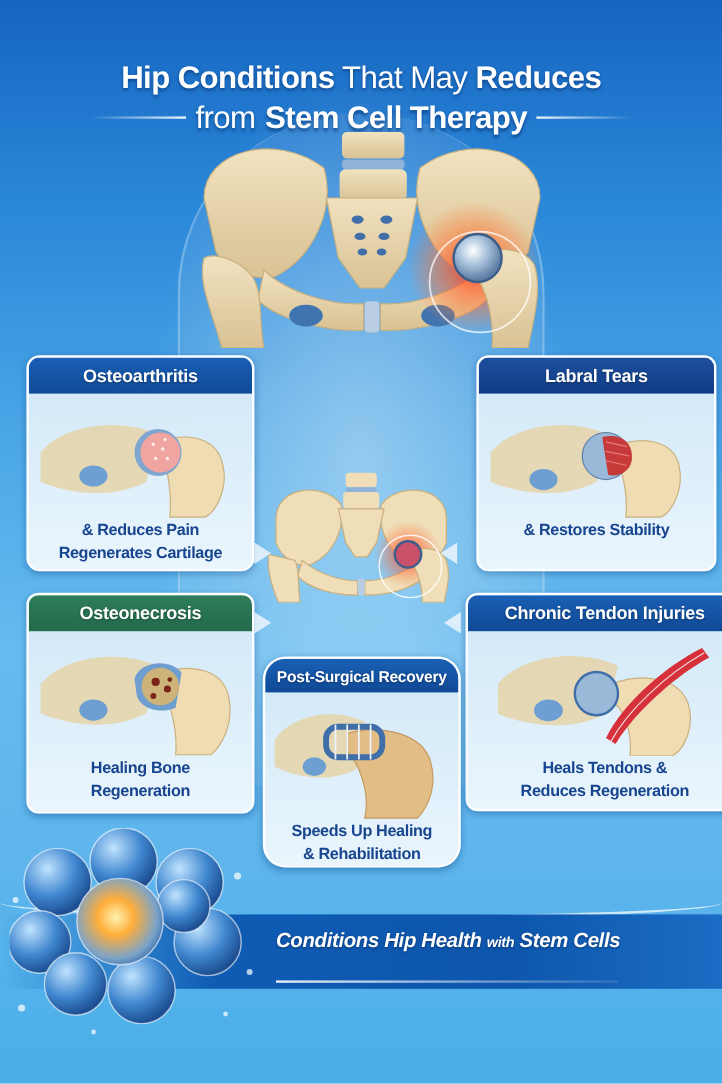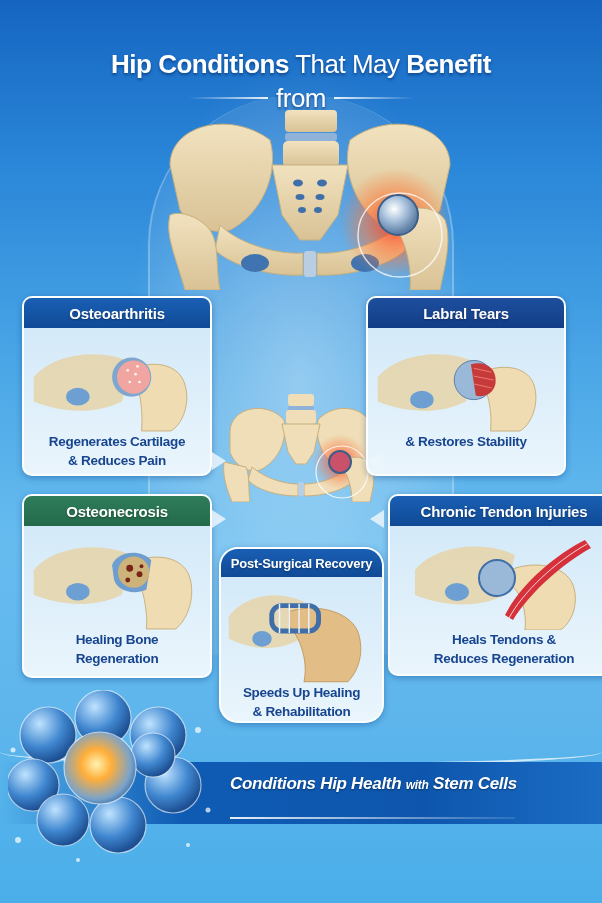--- a/index.html
+++ b/index.html
@@ -85,25 +85,26 @@
 </head>
 <body>
 
 <div class="glow"></div>
 <div class="silhouette"></div>
 
 <div class="title">
   <div class="line1">
     <b>Hip Conditions</b>
     <span class="thin">That May</span>
-    <b>Benefit</b>
+    <b>Reduces</b>
   </div>
   <div class="line2">
     <span class="rule"></span>
     <span class="thin">from</span>
+    <b>Stem Cell Therapy</b>
     <span class="rule r"></span>
   </div>
 </div>
 
 <svg class="pelvis-main" viewBox="0 0 300 185">
   <defs>
     <radialGradient id="inflam" cx="0.5" cy="0.5" r="0.5">
       <stop offset="0" stop-color="#ff3b1f" stop-opacity="0.95"></stop>
       <stop offset="0.6" stop-color="#ff7a3a" stop-opacity="0.5"></stop>
       <stop offset="1" stop-color="#ff7a3a" stop-opacity="0"></stop>
@@ -167,45 +168,45 @@
   <path d="M30 75 C45 88, 65 92, 76 92 L76 104 C55 104, 35 98, 26 88 Z" fill="#efdeb8" stroke="#c9b07d"></path>
   <path d="M128 75 C113 88, 93 92, 82 92 L82 104 C103 104, 123 98, 132 88 Z" fill="#efdeb8" stroke="#c9b07d"></path>
   <rect x="76" y="90" width="6" height="14" rx="2" fill="#b9cde3"></rect>
   <path d="M2 70 C0 85, 6 100, 10 110 L28 110 C26 95, 28 85, 24 75 Z" fill="#efdeb8" stroke="#c9b07d"></path>
   <circle cx="118" cy="70" r="28" fill="url(#inflam2)"></circle>
   <path d="M122 70 C130 62, 145 64, 150 75 C154 88, 150 100, 148 110 L130 110 C130 95, 126 85, 122 78 Z" fill="#efdeb8" stroke="#c9b07d"></path>
   <circle cx="118" cy="70" r="11" fill="#c9516a" stroke="#3b5e8a" stroke-width="2"></circle>
   <circle cx="120" cy="80" r="26" fill="none" stroke="rgba(255,255,255,0.85)" stroke-width="1.2"></circle>
 </svg>
 
-<div class="card" style="left:22px; top:296px; width:190px; height:180px;">
+<div class="card" style="left:22px; top:296px; width:190px; height:180px;border-radius:11px;">
   <div class="card-header blue">Osteoarthritis</div>
   <div class="card-illus">
     <svg viewBox="0 0 190 100">
       <path d="M10 45 C30 20, 80 15, 110 30 L100 70 C70 85, 35 80, 10 70 Z" fill="#e6d3a8" opacity="0.85"></path>
       <ellipse cx="55" cy="65" rx="12" ry="9" fill="#6d9fd2"></ellipse>
       <path d="M115 35 C135 28, 160 32, 165 55 C170 75, 160 95, 150 100 L120 100 C122 80, 118 60, 115 50 Z" fill="#efdcb2" stroke="#c9b07d"></path>
       <circle cx="110" cy="45" r="20" fill="#7fa6cf"></circle>
       <circle cx="112" cy="45" r="17" fill="#f0a5a0"></circle>
       <g fill="#fff3f0">
           <circle cx="106" cy="38" r="1.4"></circle>
           <circle cx="114" cy="42" r="1.4"></circle>
           <circle cx="108" cy="50" r="1.4"></circle>
           <circle cx="118" cy="50" r="1.4"></circle>
           <circle cx="116" cy="34" r="1.4"></circle>
         </g>
     </svg>
   </div>
   <div class="card-caption">
+    <div>&amp; Reduces Pain</div>
     <div>Regenerates Cartilage</div>
-    <div>&amp; Reduces Pain</div>
-  </div>
-</div>
-
-<div class="card" style="left:366px; top:296px; width:200px; height:180px;">
+  </div>
+</div>
+
+<div class="card" style="left:397px; top:296px; width:200px; height:180px;">
   <div class="card-header navy">Labral Tears</div>
   <div class="card-illus">
     <svg viewBox="0 0 200 100">
       <path d="M10 45 C30 20, 80 15, 110 30 L100 70 C70 85, 35 80, 10 70 Z" fill="#e6d3a8" opacity="0.85"></path>
       <ellipse cx="55" cy="68" rx="12" ry="9" fill="#6d9fd2"></ellipse>
       <path d="M115 40 C140 30, 165 35, 170 55 C175 75, 165 95, 155 100 L125 100 C127 80, 122 60, 118 55 Z" fill="#efdcb2" stroke="#c9b07d"></path>
       <circle cx="108" cy="48" r="20" fill="#9ab8d8" stroke="#5b7fa8"></circle>
       <path d="M105 32 C120 28, 132 36, 130 52 C128 62, 118 66, 110 64 Z" fill="#c73a3a"></path>
       <path d="M108 36 L126 40 M108 44 L128 48 M108 52 L126 56" stroke="#e97b7b" stroke-width="1"></path>
     </svg>

